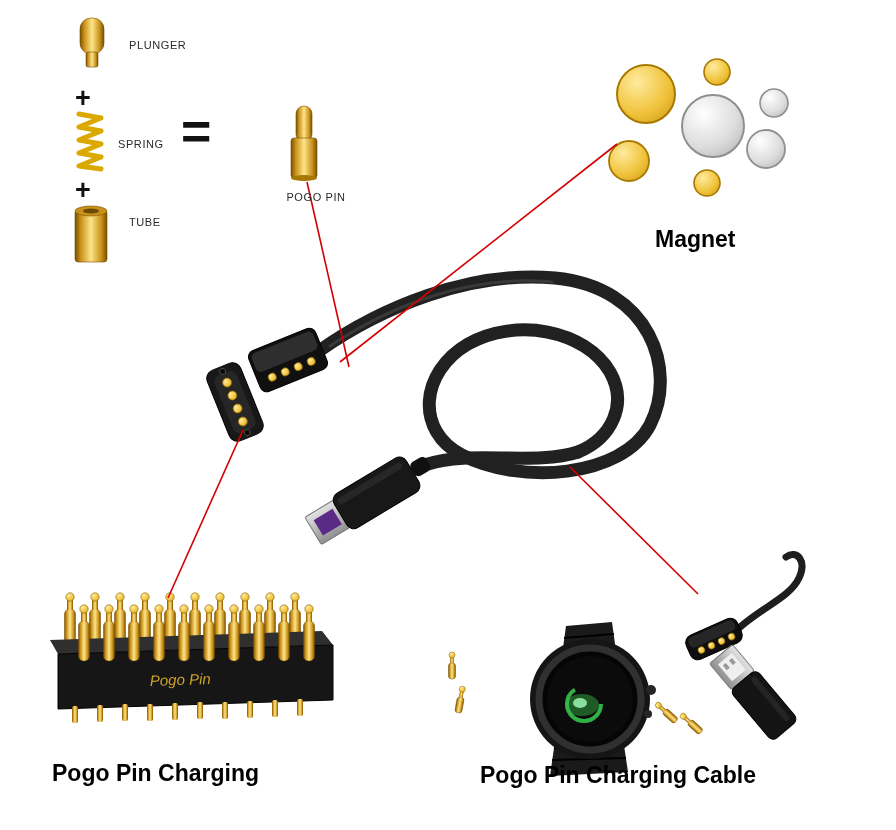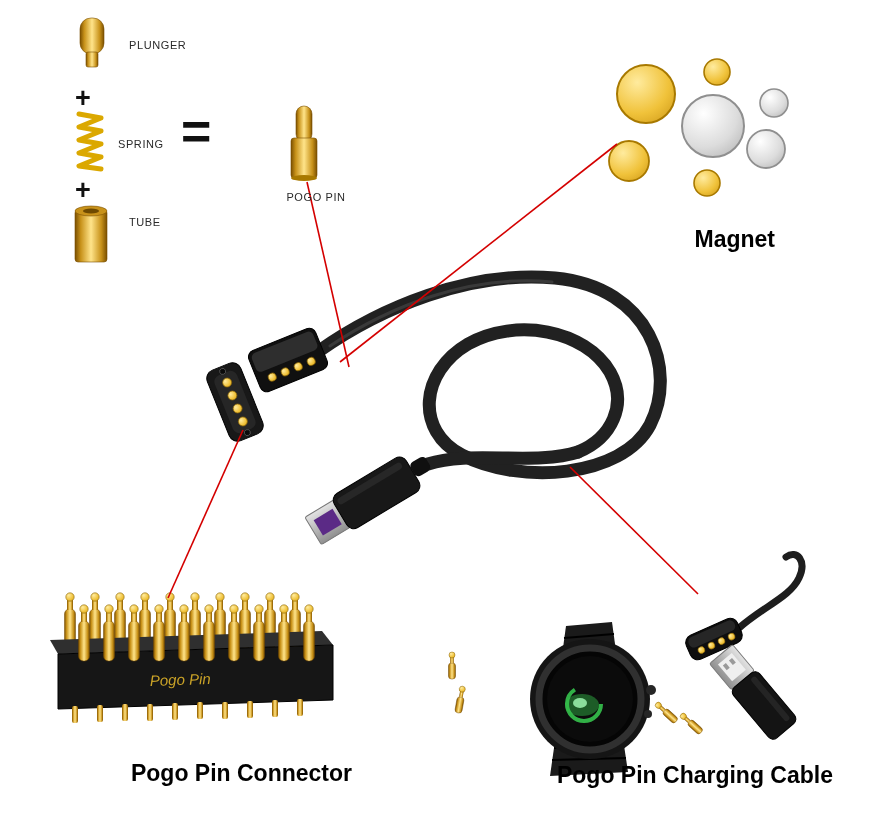--- a/index.html
+++ b/index.html
@@ -1,21 +1,21 @@
 <!DOCTYPE html>
 <html><head>
 <meta charset="utf-8">
 <style>
   html,body{margin:0;padding:0;background:#fff;}
   .stage{position:relative;width:896px;height:830px;background:#ffffff;overflow:hidden;
          font-family:"Liberation Sans","DejaVu Sans",sans-serif;}
   .stage svg{position:absolute;left:0;top:0;}
   .lbl{position:absolute;color:#1b1b1b;}
   .lbl-small{font-size:11px;letter-spacing:.6px;color:#2a2a2a;padding-left:12px;}
-  .lbl-big{font-size:23px;font-weight:700;color:#000;text-align:right;}
+  .lbl-big{font-size:23px;font-weight:700;color:#000;text-align:left;}
   .plus{font-size:27px;font-weight:600;color:#111;}
   .equals{font-size:52px;font-weight:700;color:#111;line-height:.9;}
 </style>
 </head>
 <body>
 
 <div class="stage">
 
 <svg width="896" height="830" viewBox="0 0 896 830">
   <defs>
@@ -213,16 +213,16 @@
 </svg>
 
 <div class="lbl lbl-small" style="left:117px;top:39px;">PLUNGER</div>
 <div class="lbl plus" style="left:75px;top:83px;">+</div>
 <div class="lbl lbl-small" style="left:106px;top:138px;">SPRING</div>
 <div class="lbl plus" style="left:75px;top:175px;">+</div>
 <div class="lbl lbl-small" style="left:117px;top:216px;">TUBE</div>
 <div class="lbl equals" style="left:181px;top:108px;">=</div>
 <div class="lbl lbl-small" style="left:266px;top:191px;width:76px;text-align:center;">POGO PIN</div>
 <div class="lbl lbl-big" style="left:655px;top:226px;width:120px;">Magnet</div>
-<div class="lbl lbl-big" style="left:52px;top:760px;width:300px;">Pogo Pin Connector</div>
-<div class="lbl lbl-big" style="left:461px;top:762px;width:372px;">Pogo Pin Charging Cable</div>
+<div class="lbl lbl-big" style="left:52px;top:760px;width:300px;">Pogo Pin Charging</div>
+<div class="lbl lbl-big" style="left:480px;top:762px;width:372px;">Pogo Pin Charging Cable</div>
 
 </div>
 
 </body></html>

